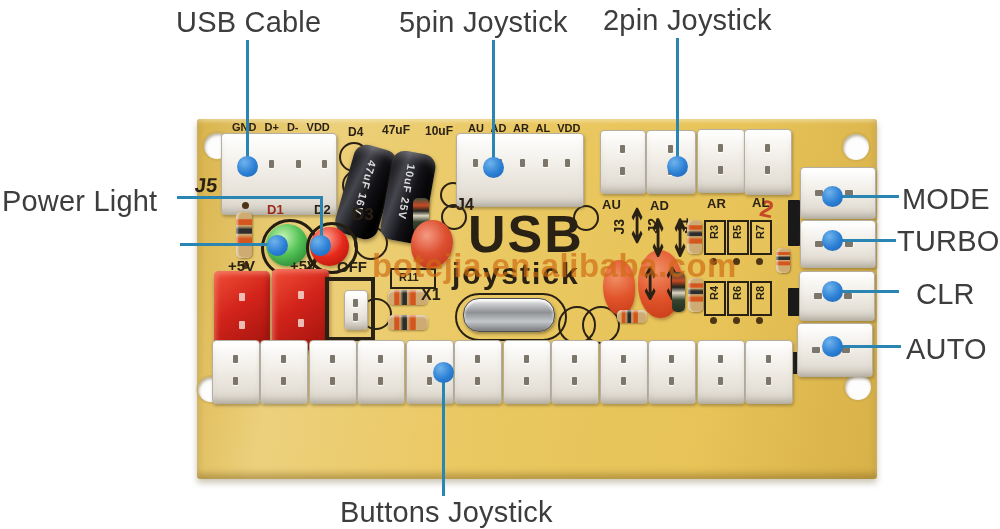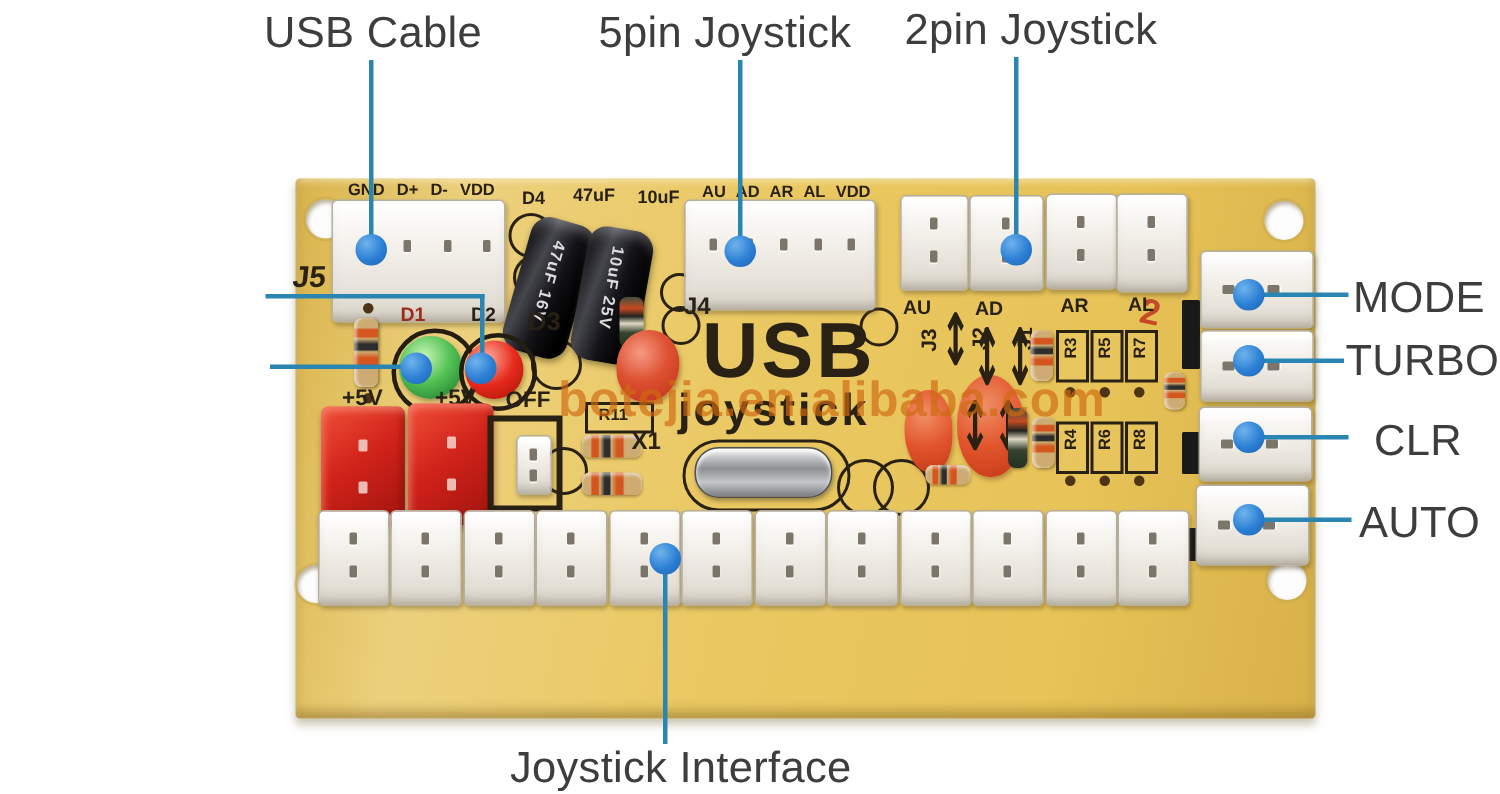--- a/index.html
+++ b/index.html
@@ -302,25 +302,26 @@
         <div class="pv" style="left:20px;top:14px;"></div>
         <div class="pv" style="left:20px;top:36px;"></div>
       </div>
   </div>
 
   <div class="wm">botejia.en.alibaba.com</div>
 
   <div class="ann" style="left:176px;top:6px;">USB Cable</div>
   <div class="ann" style="left:399px;top:6px;">5pin Joystick</div>
   <div class="ann" style="left:603px;top:4px;">2pin Joystick</div>
+  <div class="ann" style="left:2px;top:185px;">Power Light</div>
   <div class="ann" style="left:902px;top:183px;">MODE</div>
   <div class="ann" style="left:897px;top:225px;">TURBO</div>
   <div class="ann" style="left:916px;top:278px;">CLR</div>
   <div class="ann" style="left:906px;top:333px;">AUTO</div>
-  <div class="ann" style="left:340px;top:496px;">Joystick Interface</div>
+  <div class="ann" style="left:340px;top:496px;">Buttons Joystick</div>
 
   <div class="aline" style="left:246px;top:40px;width:3px;height:120px;"></div>
   <div class="aline" style="left:492px;top:40px;width:3px;height:120px;"></div>
   <div class="aline" style="left:676px;top:38px;width:3px;height:122px;"></div>
   <div class="aline" style="left:177px;top:196px;width:146px;height:3px;"></div>
   <div class="aline" style="left:320px;top:196px;width:3px;height:44px;"></div>
   <div class="aline" style="left:180px;top:243px;width:98px;height:3px;"></div>
   <div class="aline" style="left:841px;top:195px;width:58px;height:3px;"></div>
   <div class="aline" style="left:842px;top:239px;width:54px;height:3px;"></div>
   <div class="aline" style="left:842px;top:290px;width:57px;height:3px;"></div>

